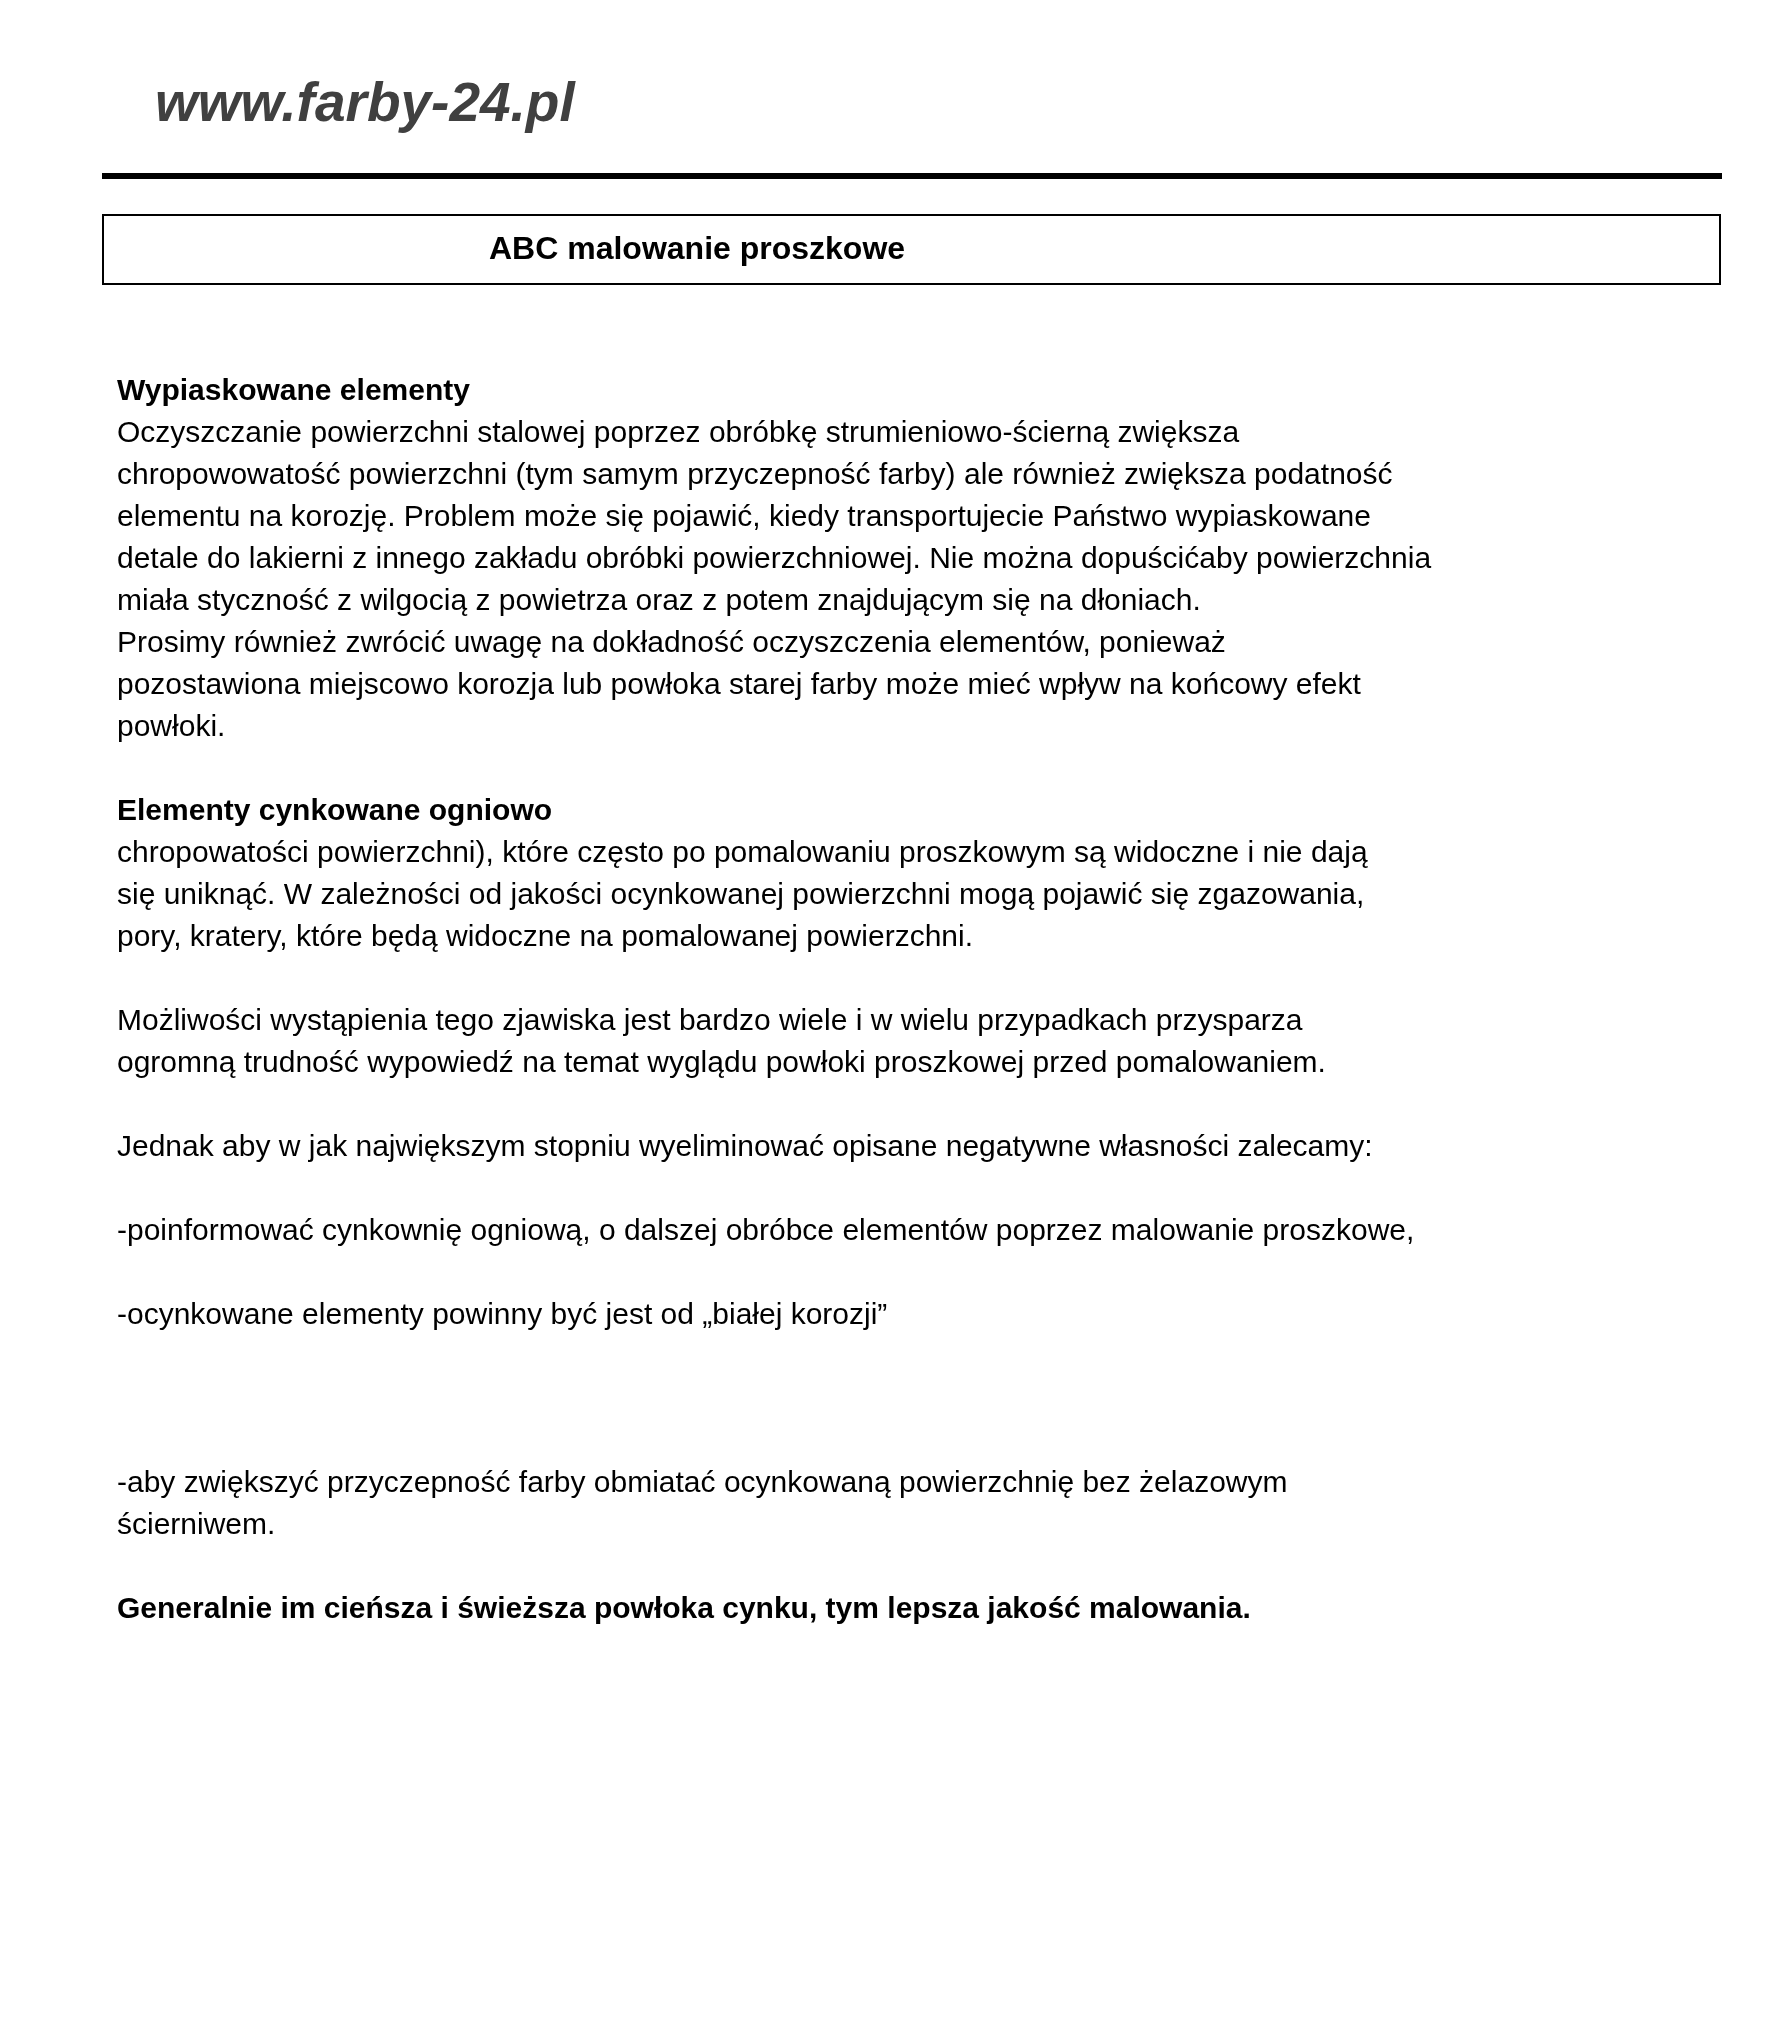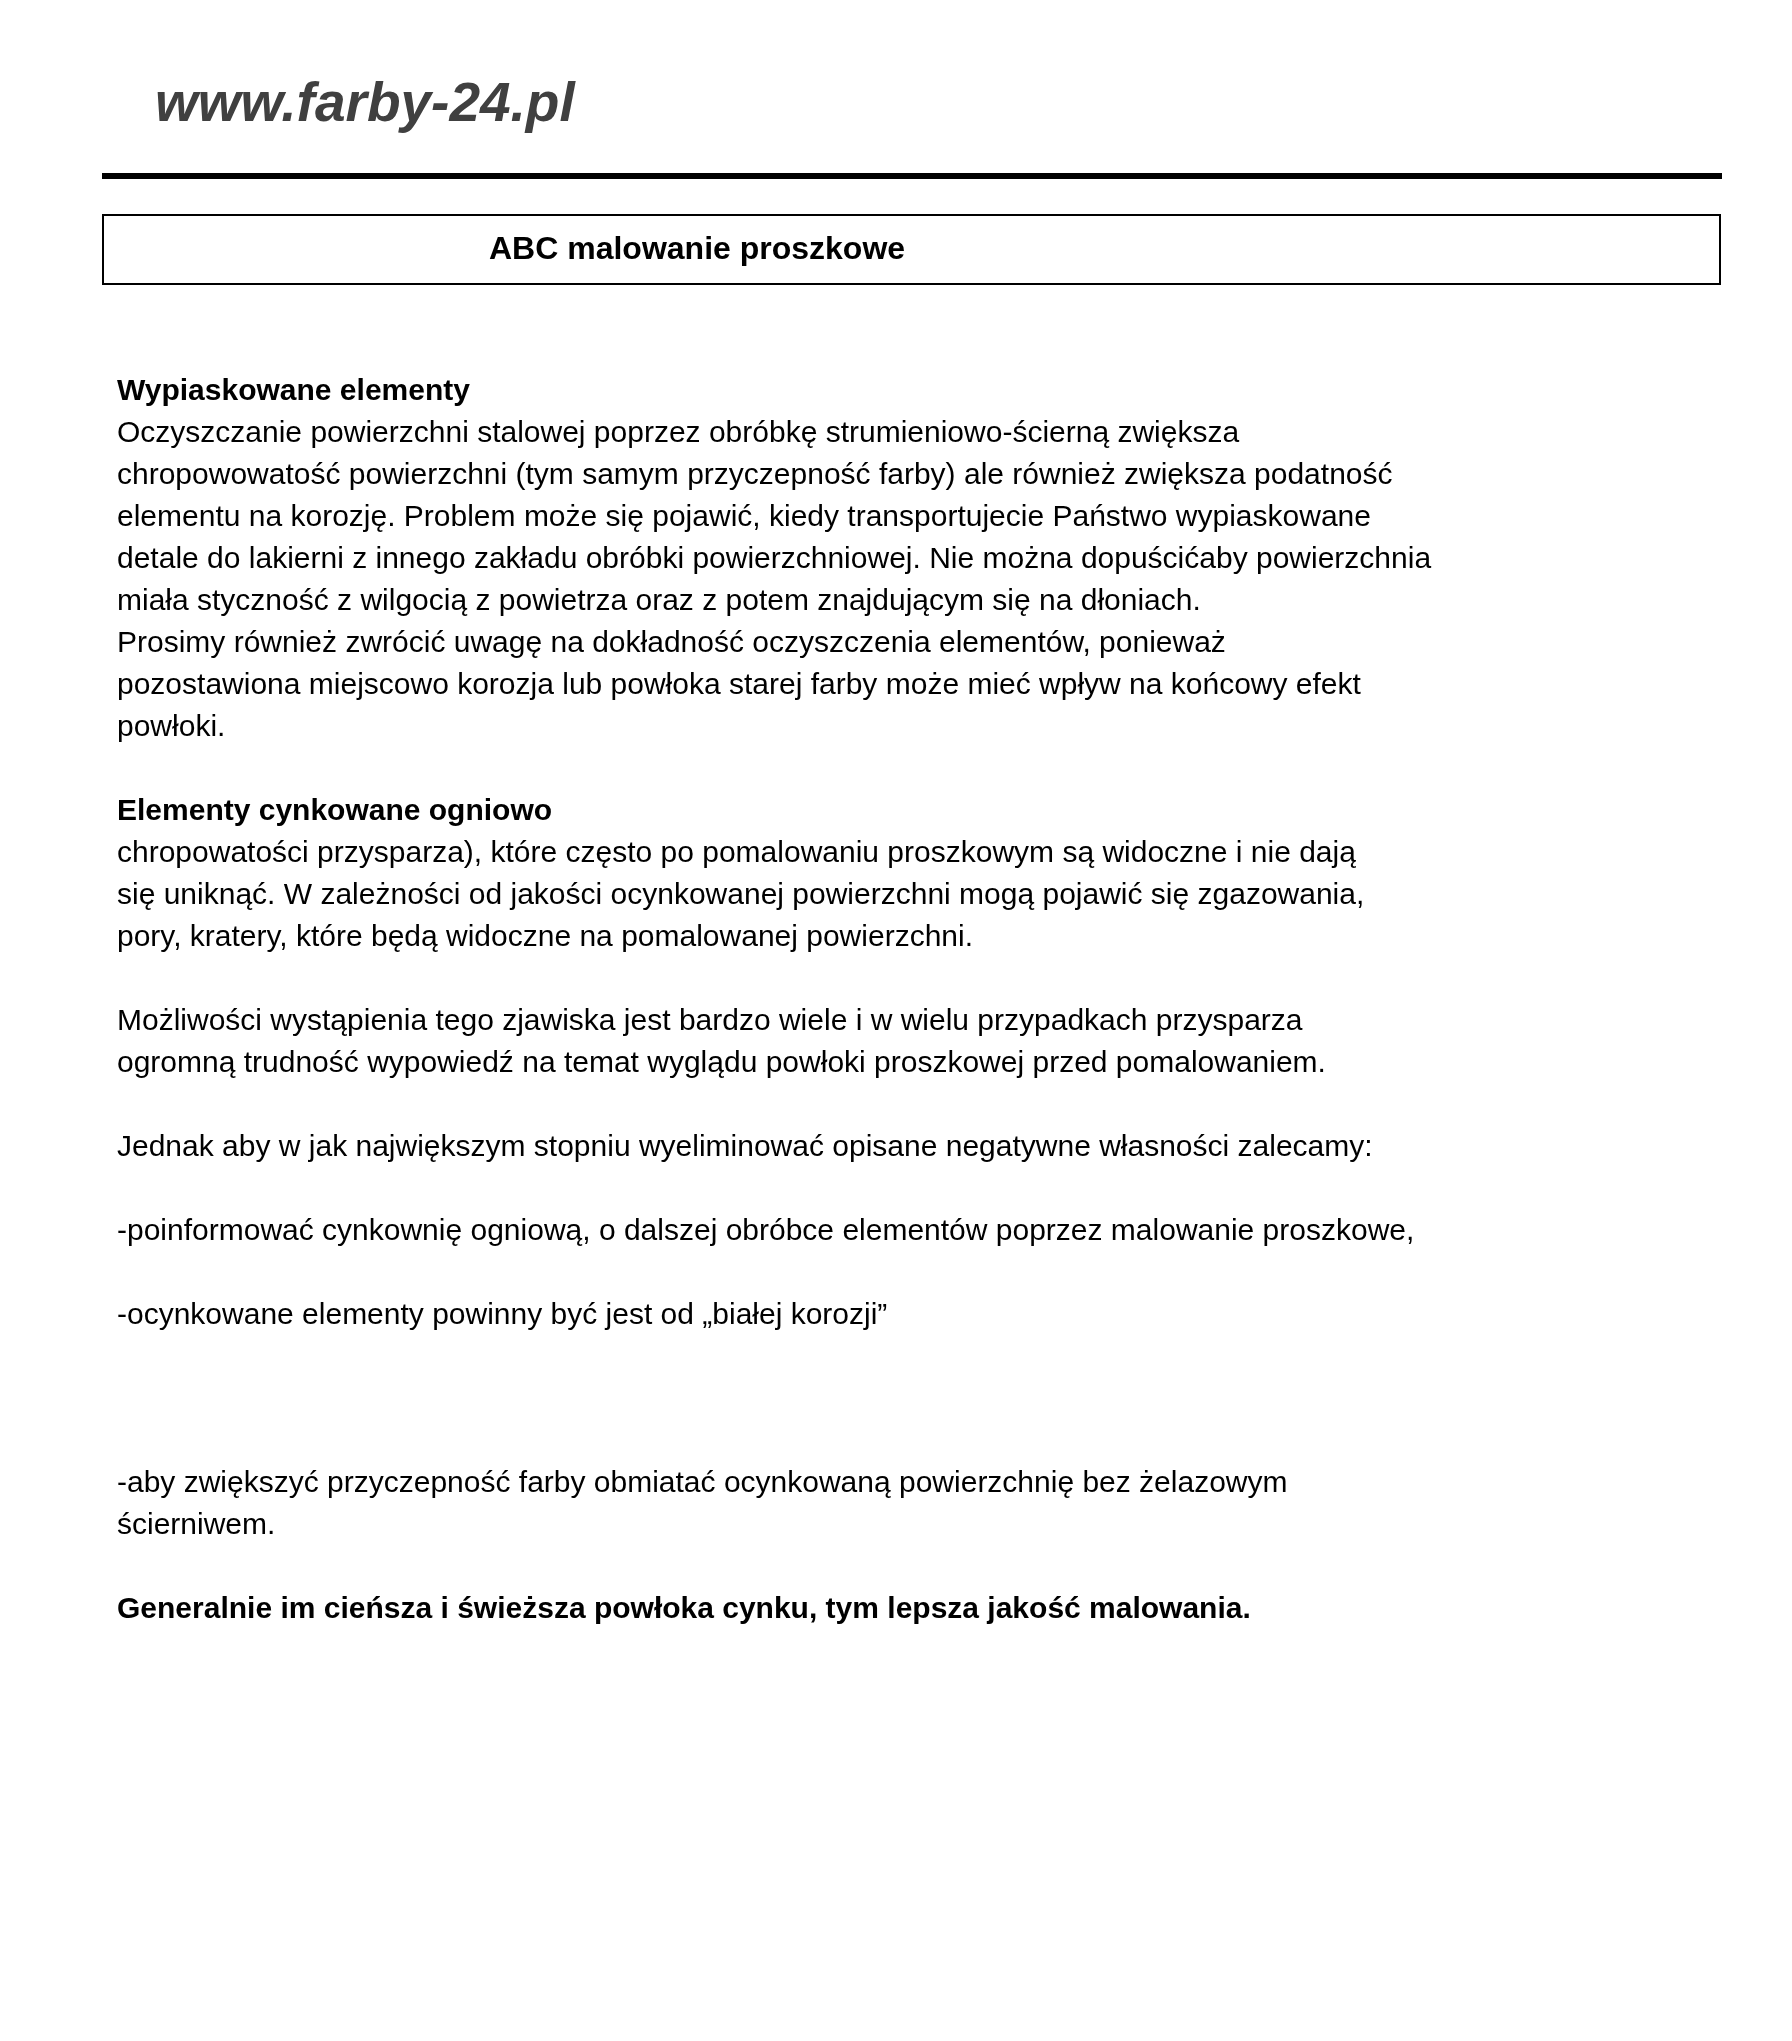--- a/index.html
+++ b/index.html
@@ -34,21 +34,21 @@
   <p>chropowowatość powierzchni (tym samym przyczepność farby) ale również zwiększa podatność</p>
   <p>elementu na korozję. Problem może się pojawić, kiedy transportujecie Państwo wypiaskowane</p>
   <p>detale do lakierni z innego zakładu obróbki powierzchniowej. Nie można dopuścićaby powierzchnia</p>
   <p>miała styczność z wilgocią z powietrza oraz z potem znajdującym się na dłoniach.</p>
   <p>Prosimy również zwrócić uwagę na dokładność oczyszczenia elementów, ponieważ</p>
   <p>pozostawiona miejscowo korozja lub powłoka starej farby może mieć wpływ na końcowy efekt</p>
   <p>powłoki.</p>
   <div class="gap"></div>
 
   <p class="heading">Elementy cynkowane ogniowo</p>
-  <p>chropowatości przysparza), które często po pomalowaniu proszkowym są widoczne i nie dają</p>
+  <p>chropowatości powierzchni), które często po pomalowaniu proszkowym są widoczne i nie dają</p>
   <p>się uniknąć. W zależności od jakości ocynkowanej powierzchni mogą pojawić się zgazowania,</p>
   <p>pory, kratery, które będą  widoczne na pomalowanej powierzchni.</p>
   <div class="gap"></div>
 
   <p>Możliwości wystąpienia tego zjawiska jest bardzo wiele i w wielu przypadkach przysparza</p>
   <p>ogromną trudność wypowiedź na temat wyglądu powłoki proszkowej przed pomalowaniem.</p>
   <div class="gap"></div>
 
   <p>Jednak aby w jak największym stopniu wyeliminować opisane negatywne własności zalecamy:</p>
   <div class="gap"></div>

